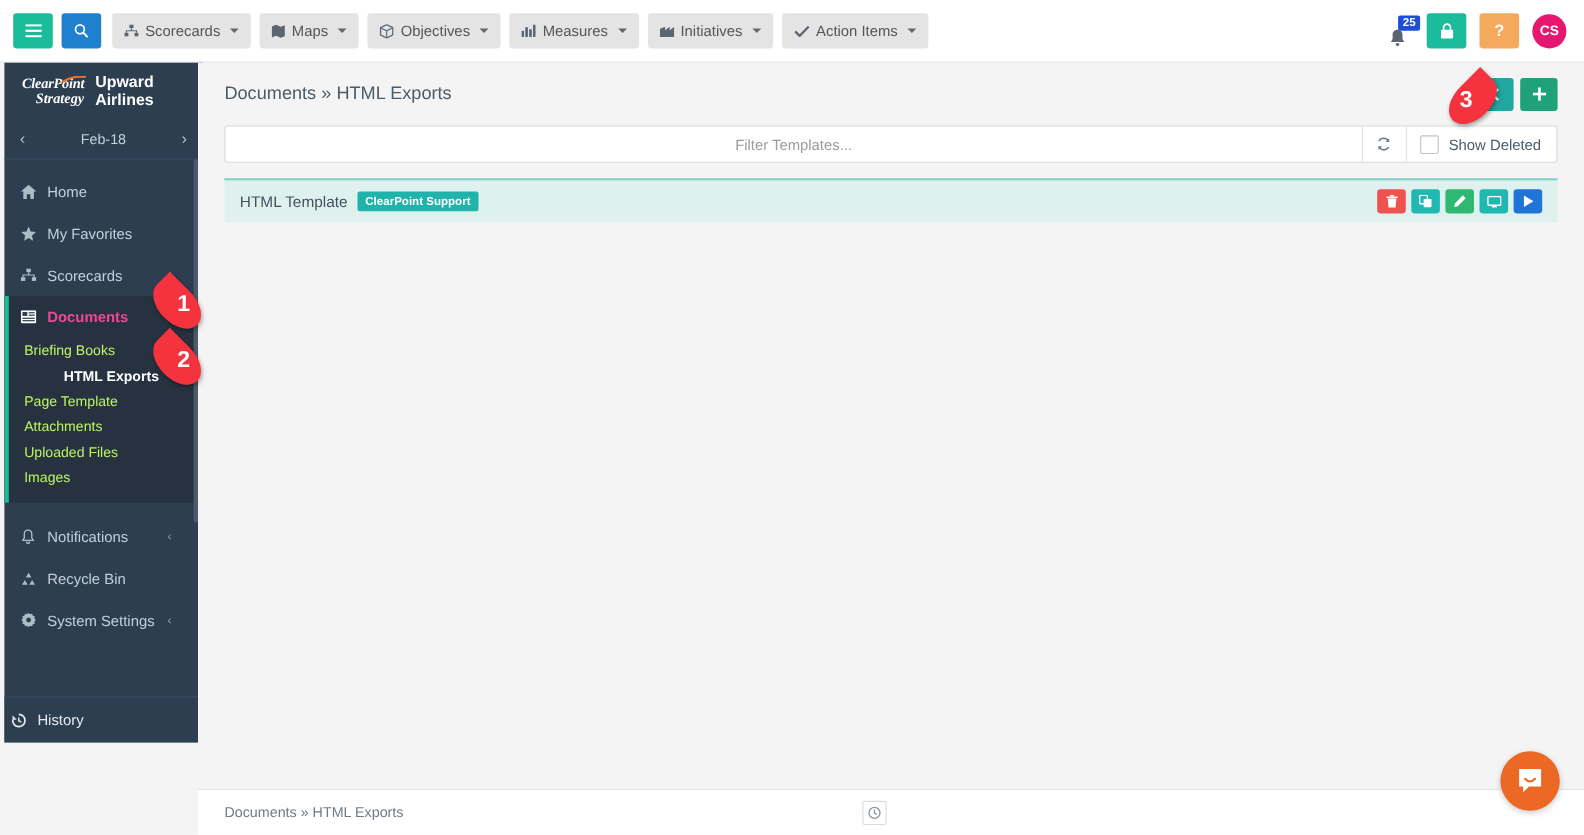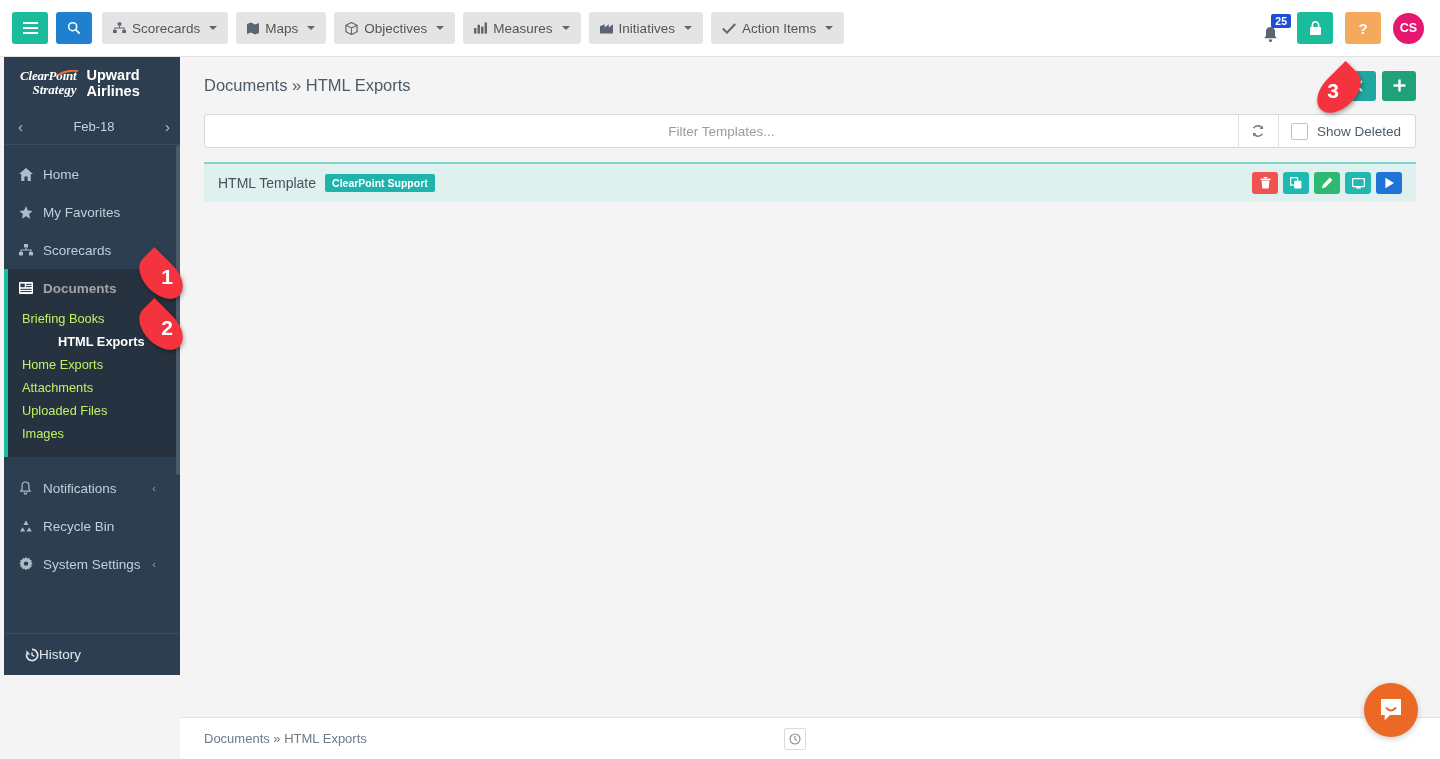--- a/index.html
+++ b/index.html
@@ -83,36 +83,36 @@
   .nav-item {
     height: 38px; display: flex; align-items: center; gap: 10px;
     padding: 0 28px 0 14px; font-size: 13.5px; color: #c3cfda; cursor: pointer;
     position: relative;
   }
   .nav-item .chev { margin-left: auto; font-size: 11px; color: #8fa0b0; }
   .nav-icon { width: 15px; display: inline-flex; justify-content: center; align-items: center; color: #aebcc8;}
 
   .doc-group { background: #26323f; border-left: 4px solid #1abc9c; }
   .doc-group .nav-item { padding-left: 10px; }
-  .doc-head { font-weight: bold; color: #a3a3a3; }
+  .doc-head { font-weight: bold; color: #ec4899; }
   .sub-item {
     height: 23px; display: flex; align-items: center;
     padding-left: 14px; font-size: 12.8px; color: #bef264; cursor: pointer;
   }
   .sub-item.active { color: #ffffff; font-weight: bold; margin-left: 36px; }
 
   .sb-scroll {
     position: absolute; right: 3px; top: 88px; width: 5px; height: 330px;
     background: #4a5b6c; border-radius: 3px;
   }
   .sb-divider { height: 10px; }
 
   .history {
     position: absolute; bottom: 0; left: 0; width: 180px; height: 42px;
-    display: flex; align-items: center; padding-left: 20px;
+    display: flex; align-items: center; gap: 10px; padding-left: 5px;
     font-size: 13.5px; color: #e4eaf0; background: #2c3e50;
     border-top: 1px solid #3a4d60; cursor: pointer;
   }
 
   
   .main {
     position: absolute; top: 57px; left: 180px; width: 1260px; height: 702px;
     background: #f4f4f4;
   }
   .page-head {
@@ -381,21 +381,21 @@
       <span>Documents</span>
     </div>
 
     <div class="sub-item">
       <span>Briefing Books</span>
     </div>
     <div class="sub-item active">
       <span>HTML Exports</span>
     </div>
     <div class="sub-item">
-      <span>Home Exports</span>
+      <span>Page Template</span>
     </div>
     <div class="sub-item">
       <span>Attachments</span>
     </div>
     <div class="sub-item">
       <span>Uploaded Files</span>
     </div>
     <div class="sub-item">
       <span>Images</span>
     </div>

